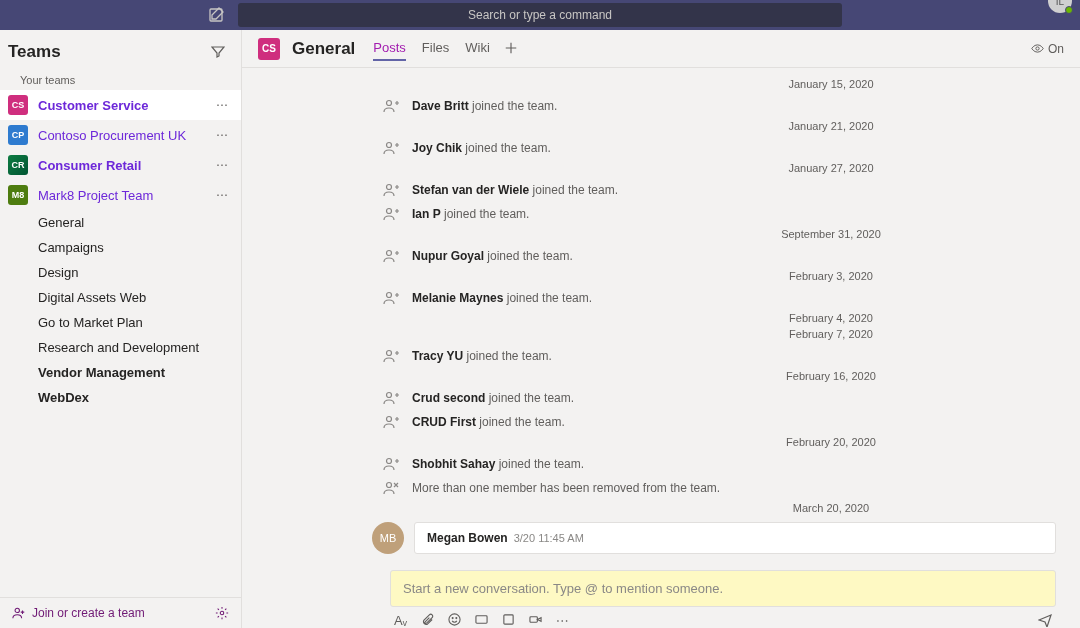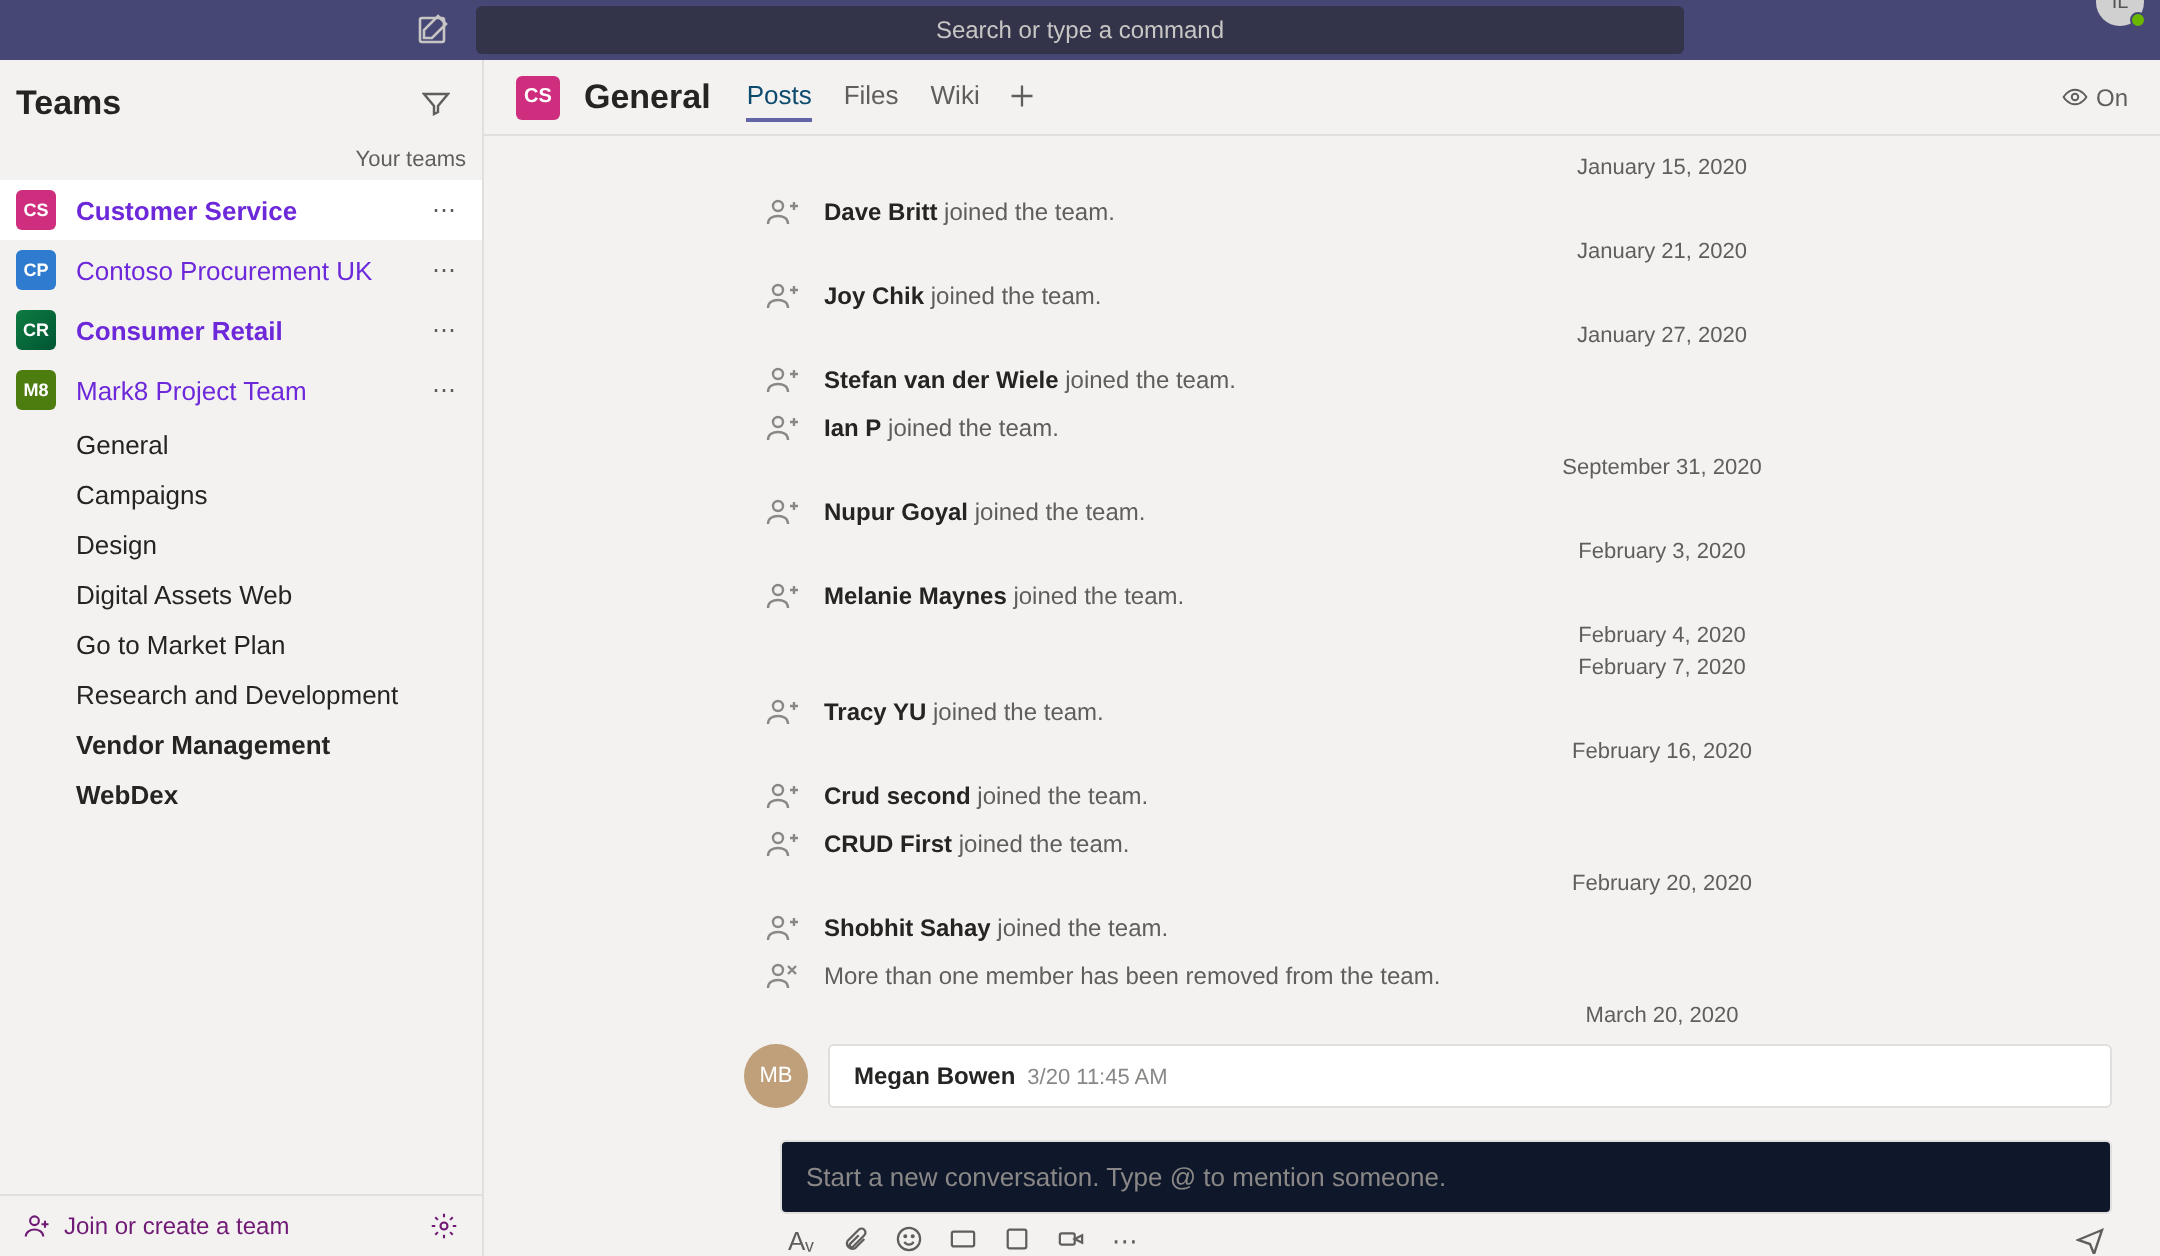--- a/index.html
+++ b/index.html
@@ -16,21 +16,21 @@
 .ellipsis { color: #c8c6c4; font-size: 14px; letter-spacing: 1px; }
 
 
 .main { flex: 1; display: flex; overflow: hidden; }
 
 
 .sidebar { width: 242px; background: #f3f2f1; display: flex; flex-direction: column; border-right: 1px solid #e1dfdd; }
 .sidebar-header { display: flex; align-items: center; padding: 12px 16px 8px 8px; }
 .sidebar-title { font-size: 17px; font-weight: 700; color: #252423; flex: 1; }
 .filter-icon { width: 14px; height: 14px; color: #605e5c; cursor: pointer; }
-.section-label { font-size: 11px; color: #605e5c; padding: 4px 8px; text-align: right; }
+.section-label { font-size: 11px; color: #605e5c; padding: 4px 20px; }
 .team-item { display: flex; align-items: center; padding: 5px 8px; cursor: pointer; }
 .team-item.active { background: #fff; }
 .team-icon { width: 20px; height: 20px; border-radius: 3px; display: flex; align-items: center; justify-content: center; font-size: 9px; font-weight: 600; color: #fff; margin-right: 10px; flex-shrink: 0; }
 .team-icon.cs { background: #cf2e7e; }
 .team-icon.cp { background: #2e7bcf; }
 .team-icon.cr { background: #0e7c42; background-image: linear-gradient(135deg,#0e7c42,#053); }
 .team-icon.m8 { background: #4d7c0f; }
 .team-name { font-size: 13px; color: #6d28d9; flex: 1; text-align: left; }
 .team-name.bold { font-weight: 600; }
 .team-more { color: #605e5c; font-size: 12px; letter-spacing: 1px; padding: 0 4px; }
@@ -39,41 +39,41 @@
 .sidebar-footer { margin-top: auto; display: flex; align-items: center; padding: 8px 12px; color: #701a75; font-size: 12px; border-top: 1px solid #e1dfdd; }
 .sidebar-footer .gear { margin-left: auto; }
 
 
 .content { flex: 1; display: flex; flex-direction: column; background: #f3f2f1; overflow: hidden; }
 .channel-header { display: flex; align-items: center; padding: 6px 16px; background: #f3f2f1; border-bottom: 1px solid #e1dfdd; }
 .ch-icon { width: 22px; height: 22px; border-radius: 3px; background: #cf2e7e; color: #fff; font-size: 10px; font-weight: 600; display: flex; align-items: center; justify-content: center; margin-right: 12px; }
 .ch-title { font-size: 17px; font-weight: 700; color: #252423; margin-right: 18px; }
 .tabs { display: flex; gap: 16px; }
 .tab { font-size: 13px; color: #605e5c; cursor: pointer; padding: 4px 0; }
-.tab.active { color: #0c4a6e; font-weight: 400; border-bottom: 2px solid #6264a7; }
+.tab.active { color: #a21caf; font-weight: 400; border-bottom: 2px solid #6264a7; }
 .tab-add { width: 16px; height: 16px; color: #605e5c; cursor: pointer; }
 .ch-right { margin-left: auto; font-size: 12px; color: #605e5c; display:flex; align-items:center; gap:4px;}
 
 
 .messages { flex: 1; overflow-y: auto; padding: 8px 24px 8px 24px; }
 .date-divider { text-align: center; font-size: 11px; color: #605e5c; margin: 2px 0 4px 340px; }
 .sys-row { display: flex; align-items: center; padding: 3px 0 3px 116px; font-size: 12px; color: #605e5c; }
 .sys-icon { width: 18px; height: 18px; margin-right: 12px; color: #8a8886; flex-shrink: 0; }
 .sys-text .name { color: #252423; font-weight: 600; }
 
 .post { display: flex; margin-top: 8px; padding-left: 106px;}
 .post-avatar { width: 32px; height: 32px; border-radius: 50%; background: #bfa07a; margin-right: 10px; flex-shrink: 0; overflow:hidden; display:flex; align-items:center; justify-content:center; font-size:11px; color:#fff;}
 .post-body { flex: 1; background: #fff; border-radius: 3px; padding: 8px 12px 0 12px; border:1px solid #e1dfdd;}
 .post-head { font-size: 12px; margin-bottom: 2px; }
 .post-author { color: #252423; font-weight: 600; margin-right: 6px; }
 .post-time { color: #8a8886; font-size: 11px; }
 
 
 .compose { margin: 4px 24px 0 148px; }
-.compose-box { background: #0f172a; border: 1px solid #e1dfdd; border-radius: 3px; padding: 10px 12px; font-size: 13px; color: #8a8886; }
+.compose-box { background: #fef9c3; border: 1px solid #e1dfdd; border-radius: 3px; padding: 10px 12px; font-size: 13px; color: #8a8886; }
 .compose-toolbar { display: flex; gap: 14px; padding: 6px 4px 0 4px; color: #605e5c; }
 .compose-toolbar span { cursor: pointer; font-size: 13px; }
 
 svg { display: block; }
 </style>
 </head>
 <body>
 
 <div class="titlebar">
   <div class="titlebar-spacer"></div>

